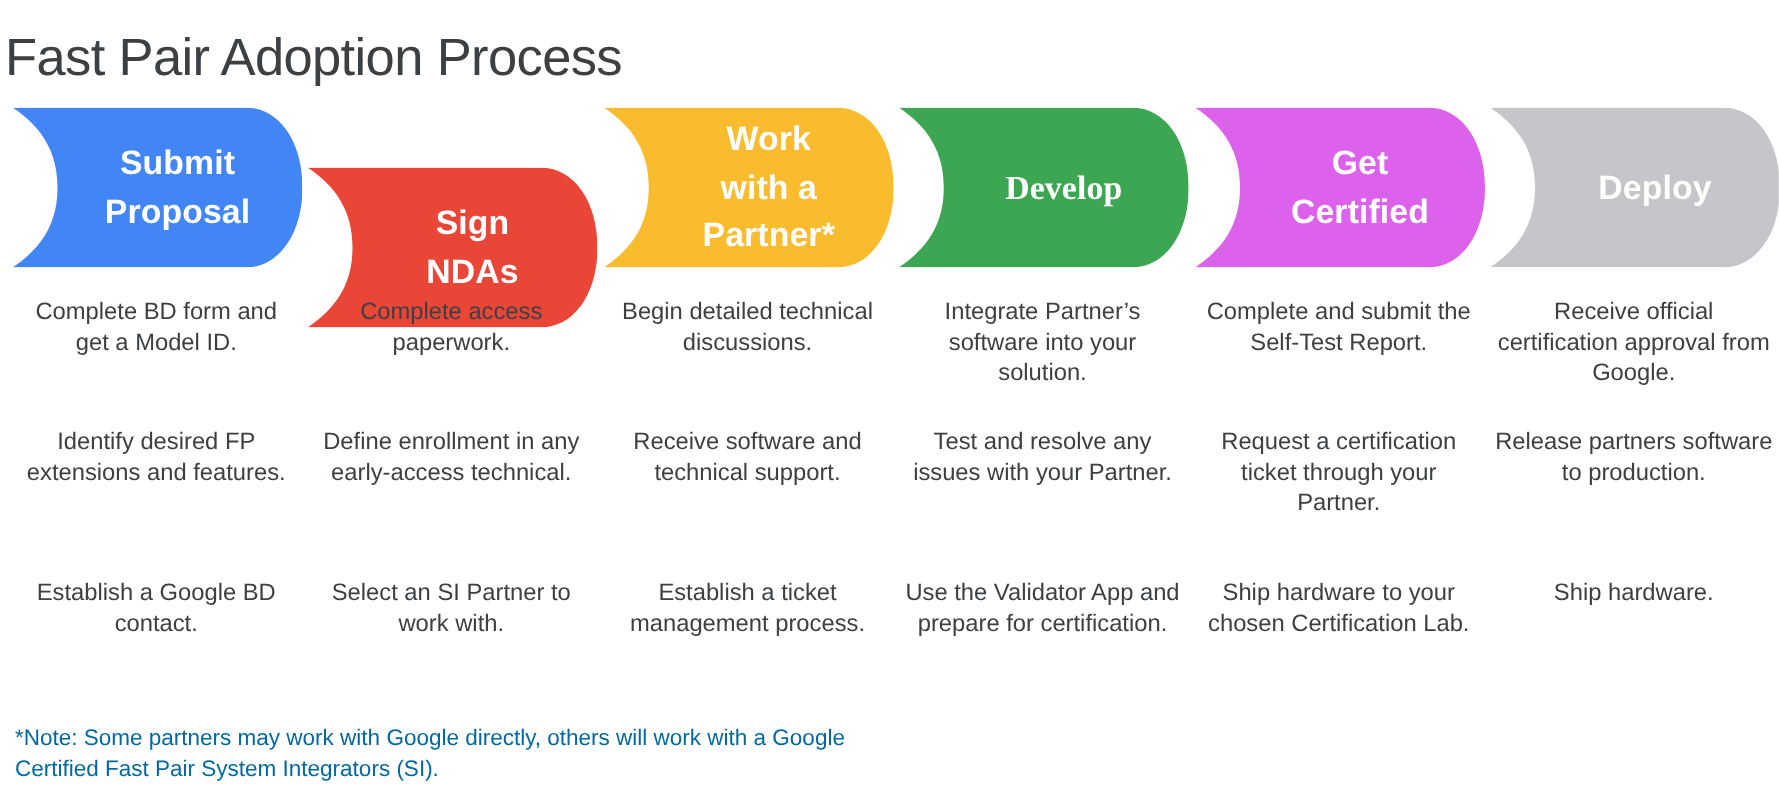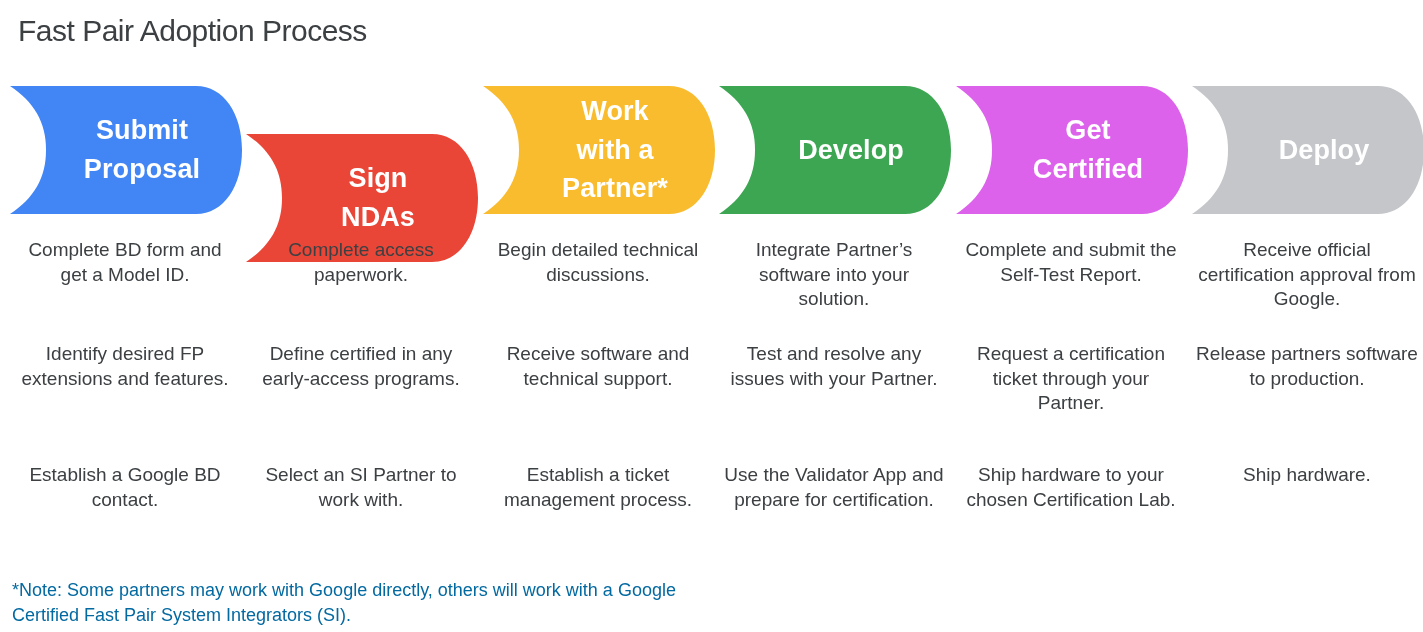--- a/index.html
+++ b/index.html
@@ -13,23 +13,23 @@
     height: 632px;
     font-family: "Liberation Sans", sans-serif;
     color: #3c4043;
     overflow: hidden;
     position: relative;
   }
 
   
   #page-title {
     position: absolute;
-    left: 18px;
+    left: 4px;
     top: -6px;
-    font-size: 30px;
+    font-size: 42px;
     font-weight: 300;
     letter-spacing: -0.5px;
     color: #3c4043;
     white-space: nowrap;
   }
 
   
   #stage-band {
     position: absolute;
     left: 0;
@@ -119,42 +119,42 @@
 <div id="stage-band">
   <div class="stage s0" style="background-color: rgb(66, 133, 244);">
     <div class="stage-label">Submit<br>Proposal</div>
   </div>
   <div class="stage s1" style="background-color: rgb(233, 70, 56);">
     <div class="stage-label">Sign<br>NDAs</div>
   </div>
   <div class="stage s2" style="background-color: rgb(249, 188, 46);">
     <div class="stage-label">Work<br>with a<br>Partner*</div>
   </div>
-  <div class="stage s3" style="background-color: rgb(61, 166, 83);">
+  <div class="stage s3" style="background-color: rgb(61, 166, 83); font-family: Liberation Serif, serif;">
     <div class="stage-label">Develop</div>
   </div>
   <div class="stage s5" style="background-color: rgb(196, 198, 202);">
     <div class="stage-label">Deploy</div>
   </div>
   <div class="stage s4" style="background-color: rgb(220, 98, 236);">
     <div class="stage-label">Get<br>Certified</div>
   </div>
 </div>
 
 <div id="columns">
 
   <div class="column c0">
     <div class="bullet-row r0">Complete BD form and get a Model ID.</div>
     <div class="bullet-row r1">Identify desired FP extensions and features.</div>
     <div class="bullet-row r2">Establish a Google BD contact.</div>
   </div>
 
   <div class="column c1">
     <div class="bullet-row r0">Complete access paperwork.</div>
-    <div class="bullet-row r1">Define certified in any early-access programs.</div>
+    <div class="bullet-row r1">Define enrollment in any early-access technical.</div>
     <div class="bullet-row r2">Select an SI Partner to work with.</div>
   </div>
 
   <div class="column c2">
     <div class="bullet-row r0">Begin detailed technical discussions.</div>
     <div class="bullet-row r1">Receive software and technical support.</div>
     <div class="bullet-row r2">Establish a ticket management process.</div>
   </div>
 
   <div class="column c3">

